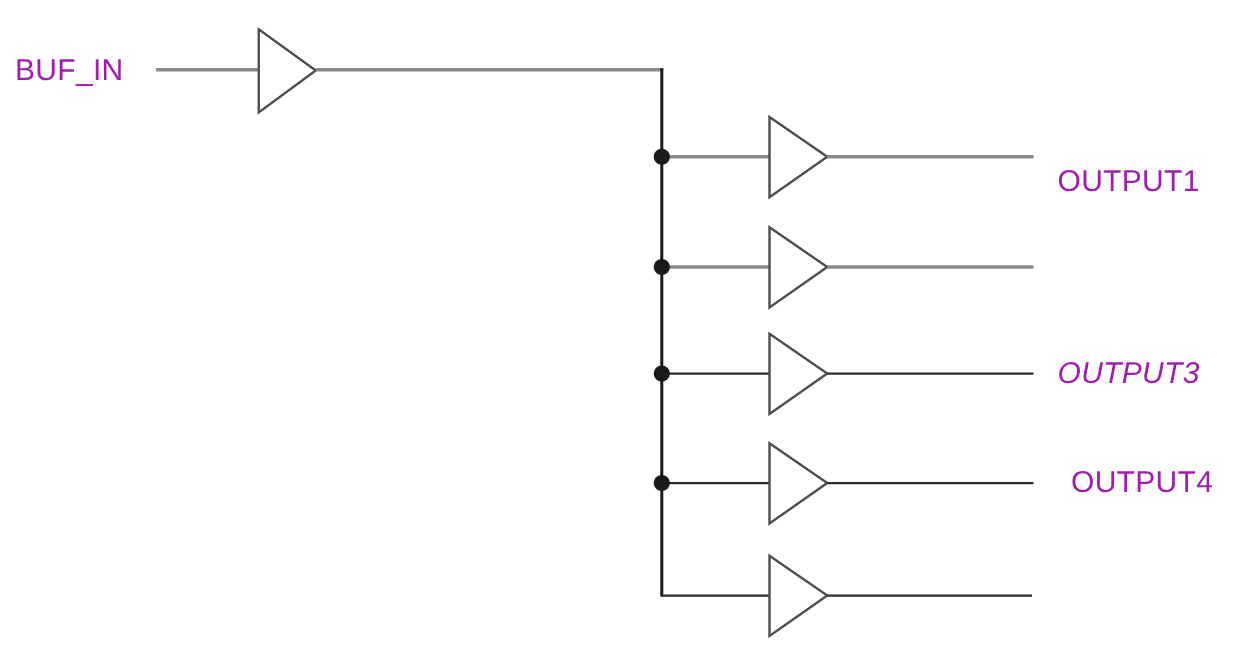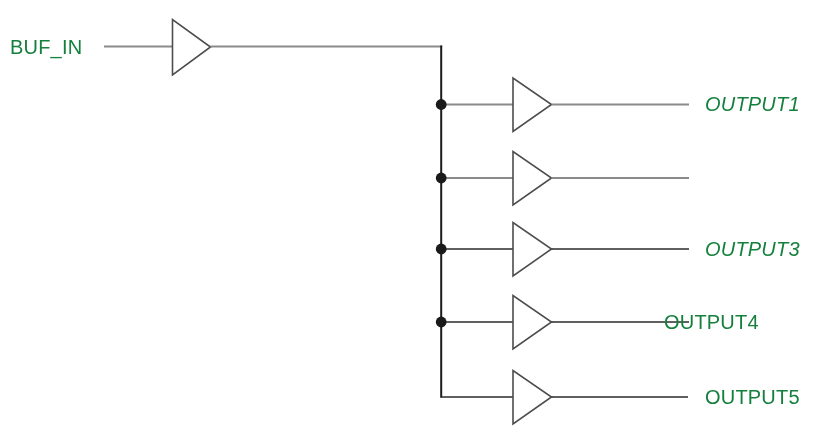--- a/index.html
+++ b/index.html
@@ -18,29 +18,29 @@
   .canvas svg {
     position: absolute;
     left: 0;
     top: 0;
   }
   .net-label {
     position: absolute;
     height: 26px;
     line-height: 26px;
     font-size: 20px;
-    color: #15803d;
+    color: #a21caf;
     letter-spacing: 0.2px;
     white-space: nowrap;
   }
   .label-bufin   { left: 10px;  top: 34px;  }
-  .label-out1    { left: 705px; top: 91px; font-style: italic;  }
+  .label-out1    { left: 705px; top: 108px;  }
   .label-out2    { left: 705px; top: 165px; }
   .label-out3    { left: 705px; top: 236px; font-style: italic; }
-  .label-out4    { left: 664px; top: 309px; }
+  .label-out4    { left: 714px; top: 309px; }
   .label-out5    { left: 705px; top: 384px; }
 </style>
 </head>
 <body>
 
 <div class="canvas">
 
   <svg width="833" height="439" viewBox="0 0 833 439">
 
     <g>
@@ -84,15 +84,14 @@
     <circle cx="441.2" cy="104.5" r="5.4" fill="#1a1a1a"></circle>
     <circle cx="441.2" cy="178" r="5.4" fill="#1a1a1a"></circle>
     <circle cx="441.2" cy="249" r="5.4" fill="#1a1a1a"></circle>
     <circle cx="441.2" cy="322" r="5.4" fill="#1a1a1a"></circle>
   </svg>
 
   <div class="net-label label-bufin">BUF_IN</div>
   <div class="net-label label-out1">OUTPUT1</div>
   <div class="net-label label-out3">OUTPUT3</div>
   <div class="net-label label-out4">OUTPUT4</div>
-  <div class="net-label label-out5">OUTPUT5</div>
 
 </div>
 
 </body></html>

